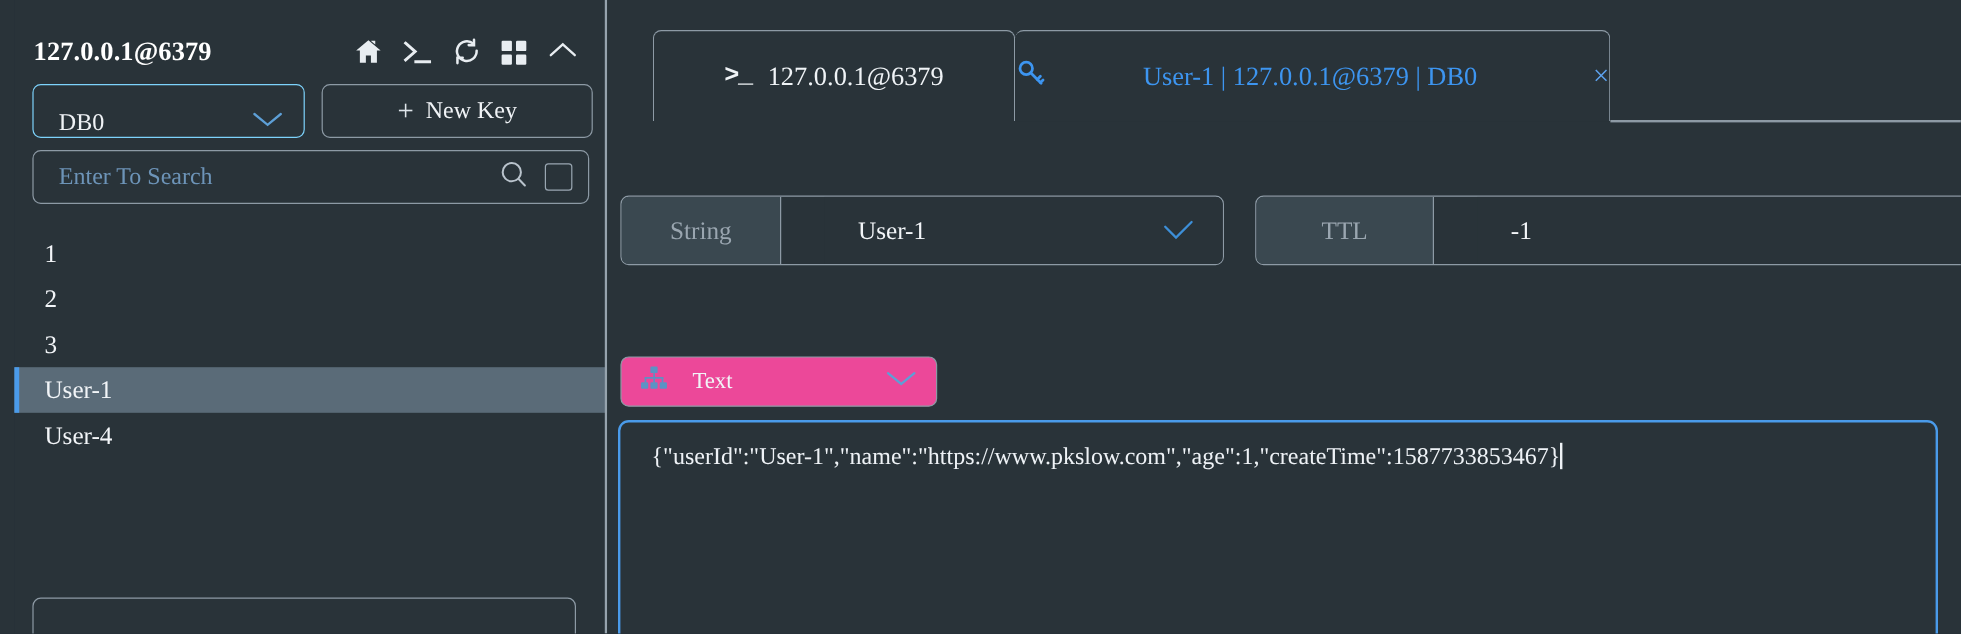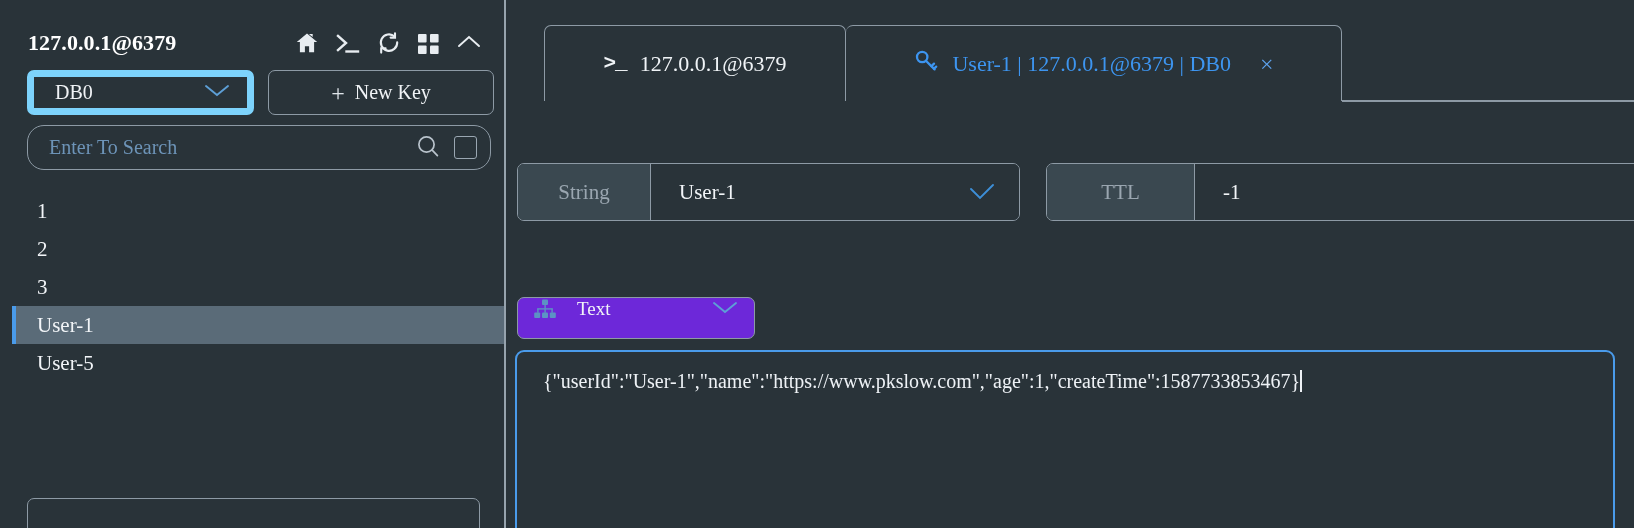--- a/index.html
+++ b/index.html
@@ -60,24 +60,24 @@
   .sb-icons .ic { display: block; line-height: 0; cursor: pointer; }
 
   .sb-row {
     display: flex;
     gap: 14px;
     padding: 8px 15px 0 15px;
   }
   .db-select {
     flex: 0 0 227px;
     height: 45px;
-    border: 7px solid #7dd3fc;
-    border-radius: 7px;
-    display: flex;
-    align-items: center;
+    border: 1px solid #7dd3fc;
+    border-radius: 7px;
+    display: flex;
+    align-items: flex-end;
     justify-content: space-between;
     padding: 0 16px 0 21px;
     color: #f0f3f6;
     font-size: 20px;
     background: #293339;
     cursor: pointer;
   }
   .new-key-btn {
     flex: 0 0 226px;
     height: 45px;
@@ -91,21 +91,21 @@
     font-size: 20px;
     background: #293339;
     cursor: pointer;
   }
   .plus-glyph { font-size: 24px; line-height: 1; color: #dfe5ea; font-weight: 300; }
 
   .search-wrap {
     margin: 10px 15px 0 15px;
     height: 45px;
     border: 1px solid #8d9aa5;
-    border-radius: 17px;
+    border-radius: 7px;
     display: flex;
     align-items: center;
     padding: 0 13px 0 21px;
     background: #293339;
   }
   .search-input {
     flex: 1 1 auto;
     border: none;
     outline: none;
     background: transparent;
@@ -186,21 +186,21 @@
     width: 302px;
     justify-content: center;
     border: 1px solid #8d9aa5;
     border-bottom: none;
     color: #f0f4f7;
     gap: 13px;
   }
   .tab-active {
     left: 340px;
     width: 496px;
-    justify-content: center;
+    justify-content: space-between;
     border-top: 1px solid #8d9aa5;
     border-right: 1px solid #8d9aa5;
     color: #3d95f0;
     gap: 13px;
     background: #293339;
   }
   .tab-close {
     margin-left: 16px;
     font-size: 24px;
     color: #5ea3ef;
@@ -231,20 +231,21 @@
     height: 58px;
     display: flex;
   }
   .field-group {
     display: flex;
     height: 58px;
     border: 1px solid #8d9aa5;
     border-radius: 7px;
     overflow: hidden;
     background: #293339;
+    gap: 36px;
   }
   .fg-string { position: absolute; left: 11px; width: 503px; }
   .fg-ttl    { position: absolute; left: 540px; width: 1082px; }
   .field-label {
     flex: 0 0 auto;
     display: flex;
     align-items: center;
     justify-content: center;
     background: #3a4850;
     color: #9aa6b0;
@@ -263,32 +264,32 @@
     font-size: 21px;
     background: #293339;
   }
   .chk-blue { color: #3d8fd8; line-height: 0; }
 
   
   .viewer-select {
     position: absolute;
     left: 11px;
     top: 297px;
-    width: 238px;
+    width: 264px;
     height: 42px;
     border: 1px solid #8d9aa5;
     border-radius: 7px;
     display: flex;
-    align-items: flex-start;
+    align-items: center;
     gap: 20px;
     padding: 0 14px 0 15px;
     color: #f1f4f7;
     font-size: 19px;
     cursor: pointer;
-    background: #6d28d9;
+    background: #ec4899;
   }
   .viewer-select .vs-label { flex: 1 1 auto; }
 
   
   .content-box {
     position: absolute;
     left: 9px;
     top: 350px;
     width: 1100px;
     height: 186px;
@@ -395,21 +396,21 @@
       <div class="key-item">
         <span>2</span>
       </div>
       <div class="key-item">
         <span>3</span>
       </div>
       <div class="key-item selected">
         <span>User-1</span>
       </div>
       <div class="key-item">
-        <span>User-5</span>
+        <span>User-4</span>
       </div>
     </div>
 
     <div class="bottom-box"></div>
 
     <div class="sidebar-divider"></div>
   </div>
 
   <div class="main">
 

